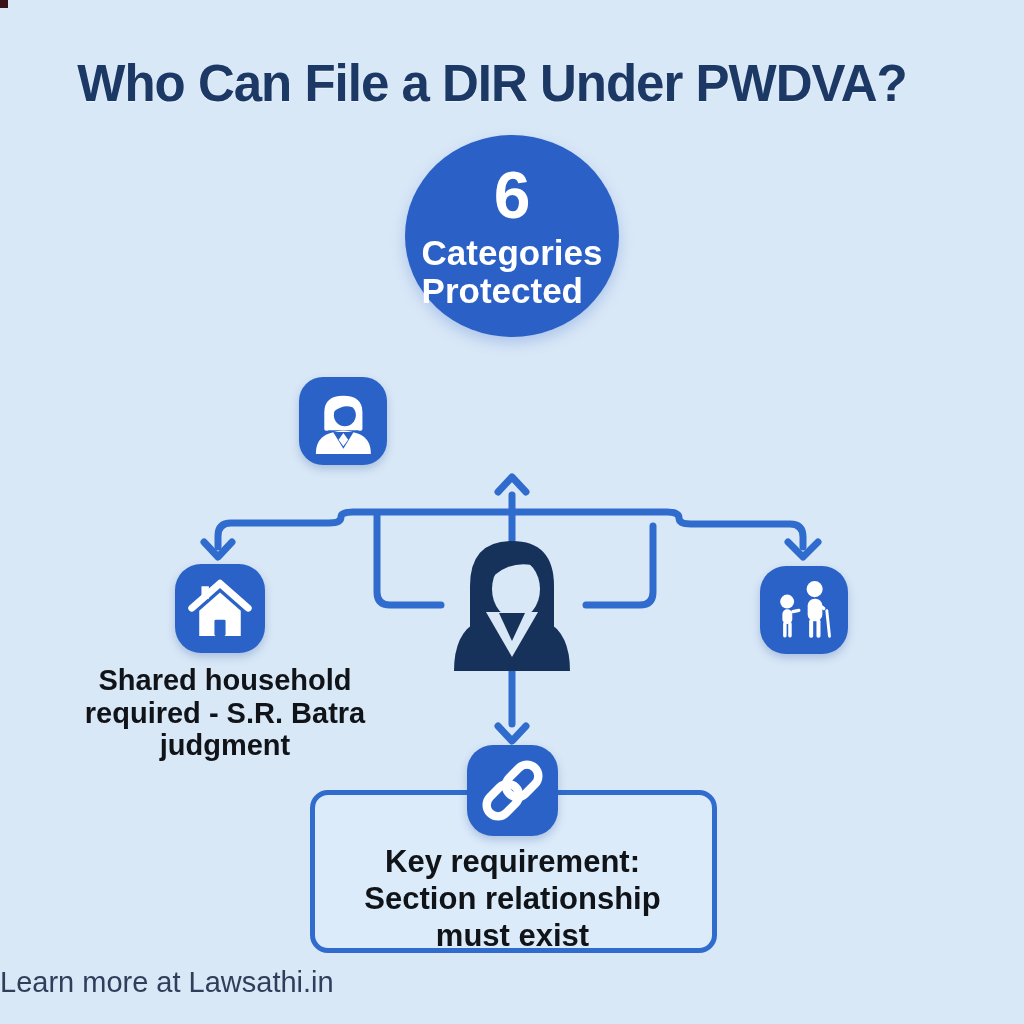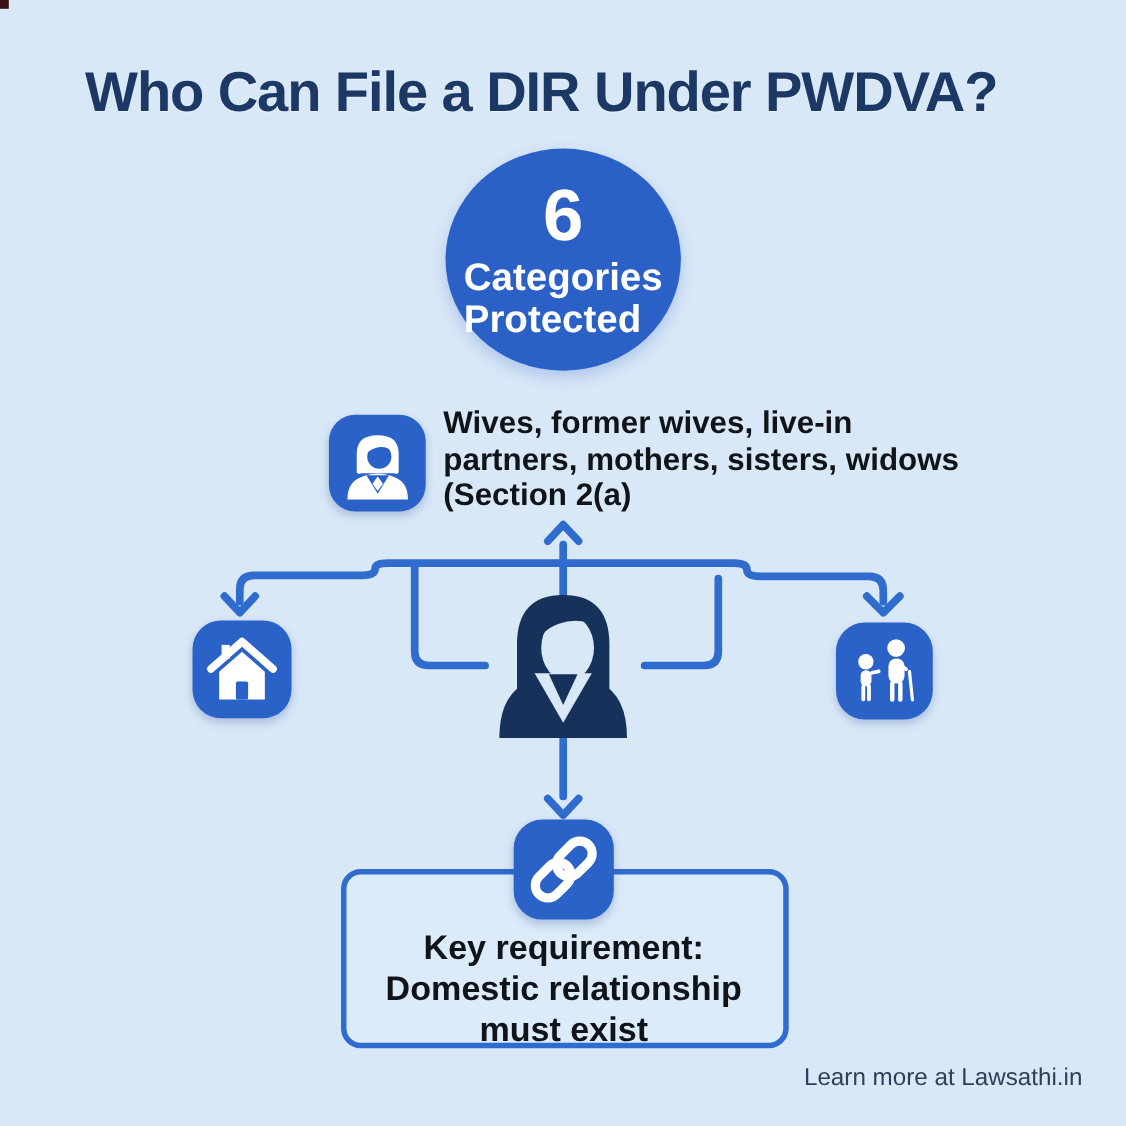--- a/index.html
+++ b/index.html
@@ -46,22 +46,22 @@
   .req-box{
     position:absolute;left:310px;top:790px;width:407px;height:163px;
     box-sizing:border-box;background:#dcebfa;border:5px solid #2f6ccd;
     border-radius:18px;z-index:2;
   }
   .req-text{
     position:absolute;left:330px;top:843px;width:365px;z-index:4;
     text-align:center;font-size:31px;font-weight:700;line-height:37px;white-space:pre-line;
   }
   .footer{
-    position:absolute;left:0;top:966px;width:100%;text-align:right;
-    font-size:22px;font-weight:500;color:#2f3e5a;
+    position:absolute;left:0;top:966px;width:100%;text-align:left;
+    font-size:29px;font-weight:500;color:#2f3e5a;
   }
   .connectors{position:absolute;left:0;top:0;width:1024px;height:1024px;z-index:1;}
 </style>
 </head>
 <body>
 
 <div class="canvas">
 
   <div class="corner-mark"></div>
 
@@ -98,32 +98,32 @@
   <div class="icon-sq icon-woman">
     <svg viewBox="0 0 24 24">
       <path fill="#ffffff" d="M 6.9 13.9 L 6.9 9.6 Q 6.9 5.1 12.1 5.1 Q 17.3 5.1 17.3 9.6 L 17.3 13.9 Q 17.4 15 16.1 14.5 L 8.1 14.5 Q 6.8 15 6.9 13.9 Z"></path>
       <circle fill="#2b62c8" cx="12.5" cy="10.4" r="3"></circle>
       <path fill="#ffffff" d="M 8 9 Q 8.8 6 12.4 6.2 Q 15.6 6.5 16.2 9.2 Q 13.8 7.4 11.4 8.3 Q 9.4 9 8.9 10.4 L 8 10.4 Z"></path>
       <path fill="#ffffff" d="M 4.6 21 Q 4.6 16.6 8.2 15.4 Q 10.6 14.6 12.1 14.6 Q 13.6 14.6 16 15.4 Q 19.6 16.6 19.6 21 Z"></path>
       <polygon fill="#2b62c8" points="9.3,15 14.9,15 12.1,19.6"></polygon>
       <polygon fill="#ffffff" points="12.1,15.3 13.4,17.1 12.1,18.9 10.8,17.1"></polygon>
     </svg>
   </div>
-  <div class="cat-text">Wives, former wives, live-in
-partners, mothers, sisters, widows
-(Section 2(a)</div>
 
   <div class="icon-sq icon-house">
     <svg viewBox="0 0 24 24">
       <rect fill="#ffffff" x="7" y="6" width="2" height="3.4"></rect>
       <path stroke="#ffffff" stroke-width="1.9" fill="none" stroke-linecap="round" stroke-linejoin="round" d="M 4.4 11.9 L 12 5.2 L 19.6 11.9"></path>
       <path fill="#ffffff" d="M 6.4 12.6 L 12 7.7 L 17.6 12.6 L 17.6 19.4 L 6.4 19.4 Z"></path>
       <rect fill="#2b62c8" x="10.5" y="15" width="3" height="4.4" rx="0.4"></rect>
     </svg>
   </div>
+  <div class="branch-text branch-left">Shared household
+required - S.R. Batra
+judgment</div>
 
   <div class="icon-sq icon-elderly">
     <svg viewBox="0 0 24 24">
       <circle fill="#ffffff" cx="7.4" cy="9.7" r="1.9"></circle>
       <rect fill="#ffffff" x="6.1" y="11.8" width="2.7" height="4" rx="1.3"></rect>
       <rect fill="#ffffff" x="6.3" y="15.3" width="0.95" height="4.2" rx="0.45"></rect>
       <rect fill="#ffffff" x="7.7" y="15.3" width="0.95" height="4.2" rx="0.45"></rect>
       <rect fill="#ffffff" x="8.4" y="12.1" width="2.6" height="0.9" rx="0.45" transform="rotate(-12 8.4 12.1)"></rect>
       <circle fill="#ffffff" cx="14.9" cy="6.3" r="2.2"></circle>
       <rect fill="#ffffff" x="13" y="8.9" width="4" height="6.2" rx="1.9"></rect>
@@ -137,18 +137,18 @@
   <div class="req-box"></div>
   <div class="icon-sq icon-link">
     <svg viewBox="0 0 24 24">
       <g transform="rotate(-45 12 12)" stroke="#ffffff" stroke-width="2.2" fill="none">
         <rect x="3.6" y="9" width="9.6" height="6" rx="3"></rect>
         <rect x="10.8" y="9" width="9.6" height="6" rx="3"></rect>
       </g>
     </svg>
   </div>
   <div class="req-text">Key requirement:
-Domestic relationship
+Section relationship
 must exist</div>
 
   <div class="footer">Learn more at Lawsathi.in</div>
 
 </div>
 
 </body></html>

